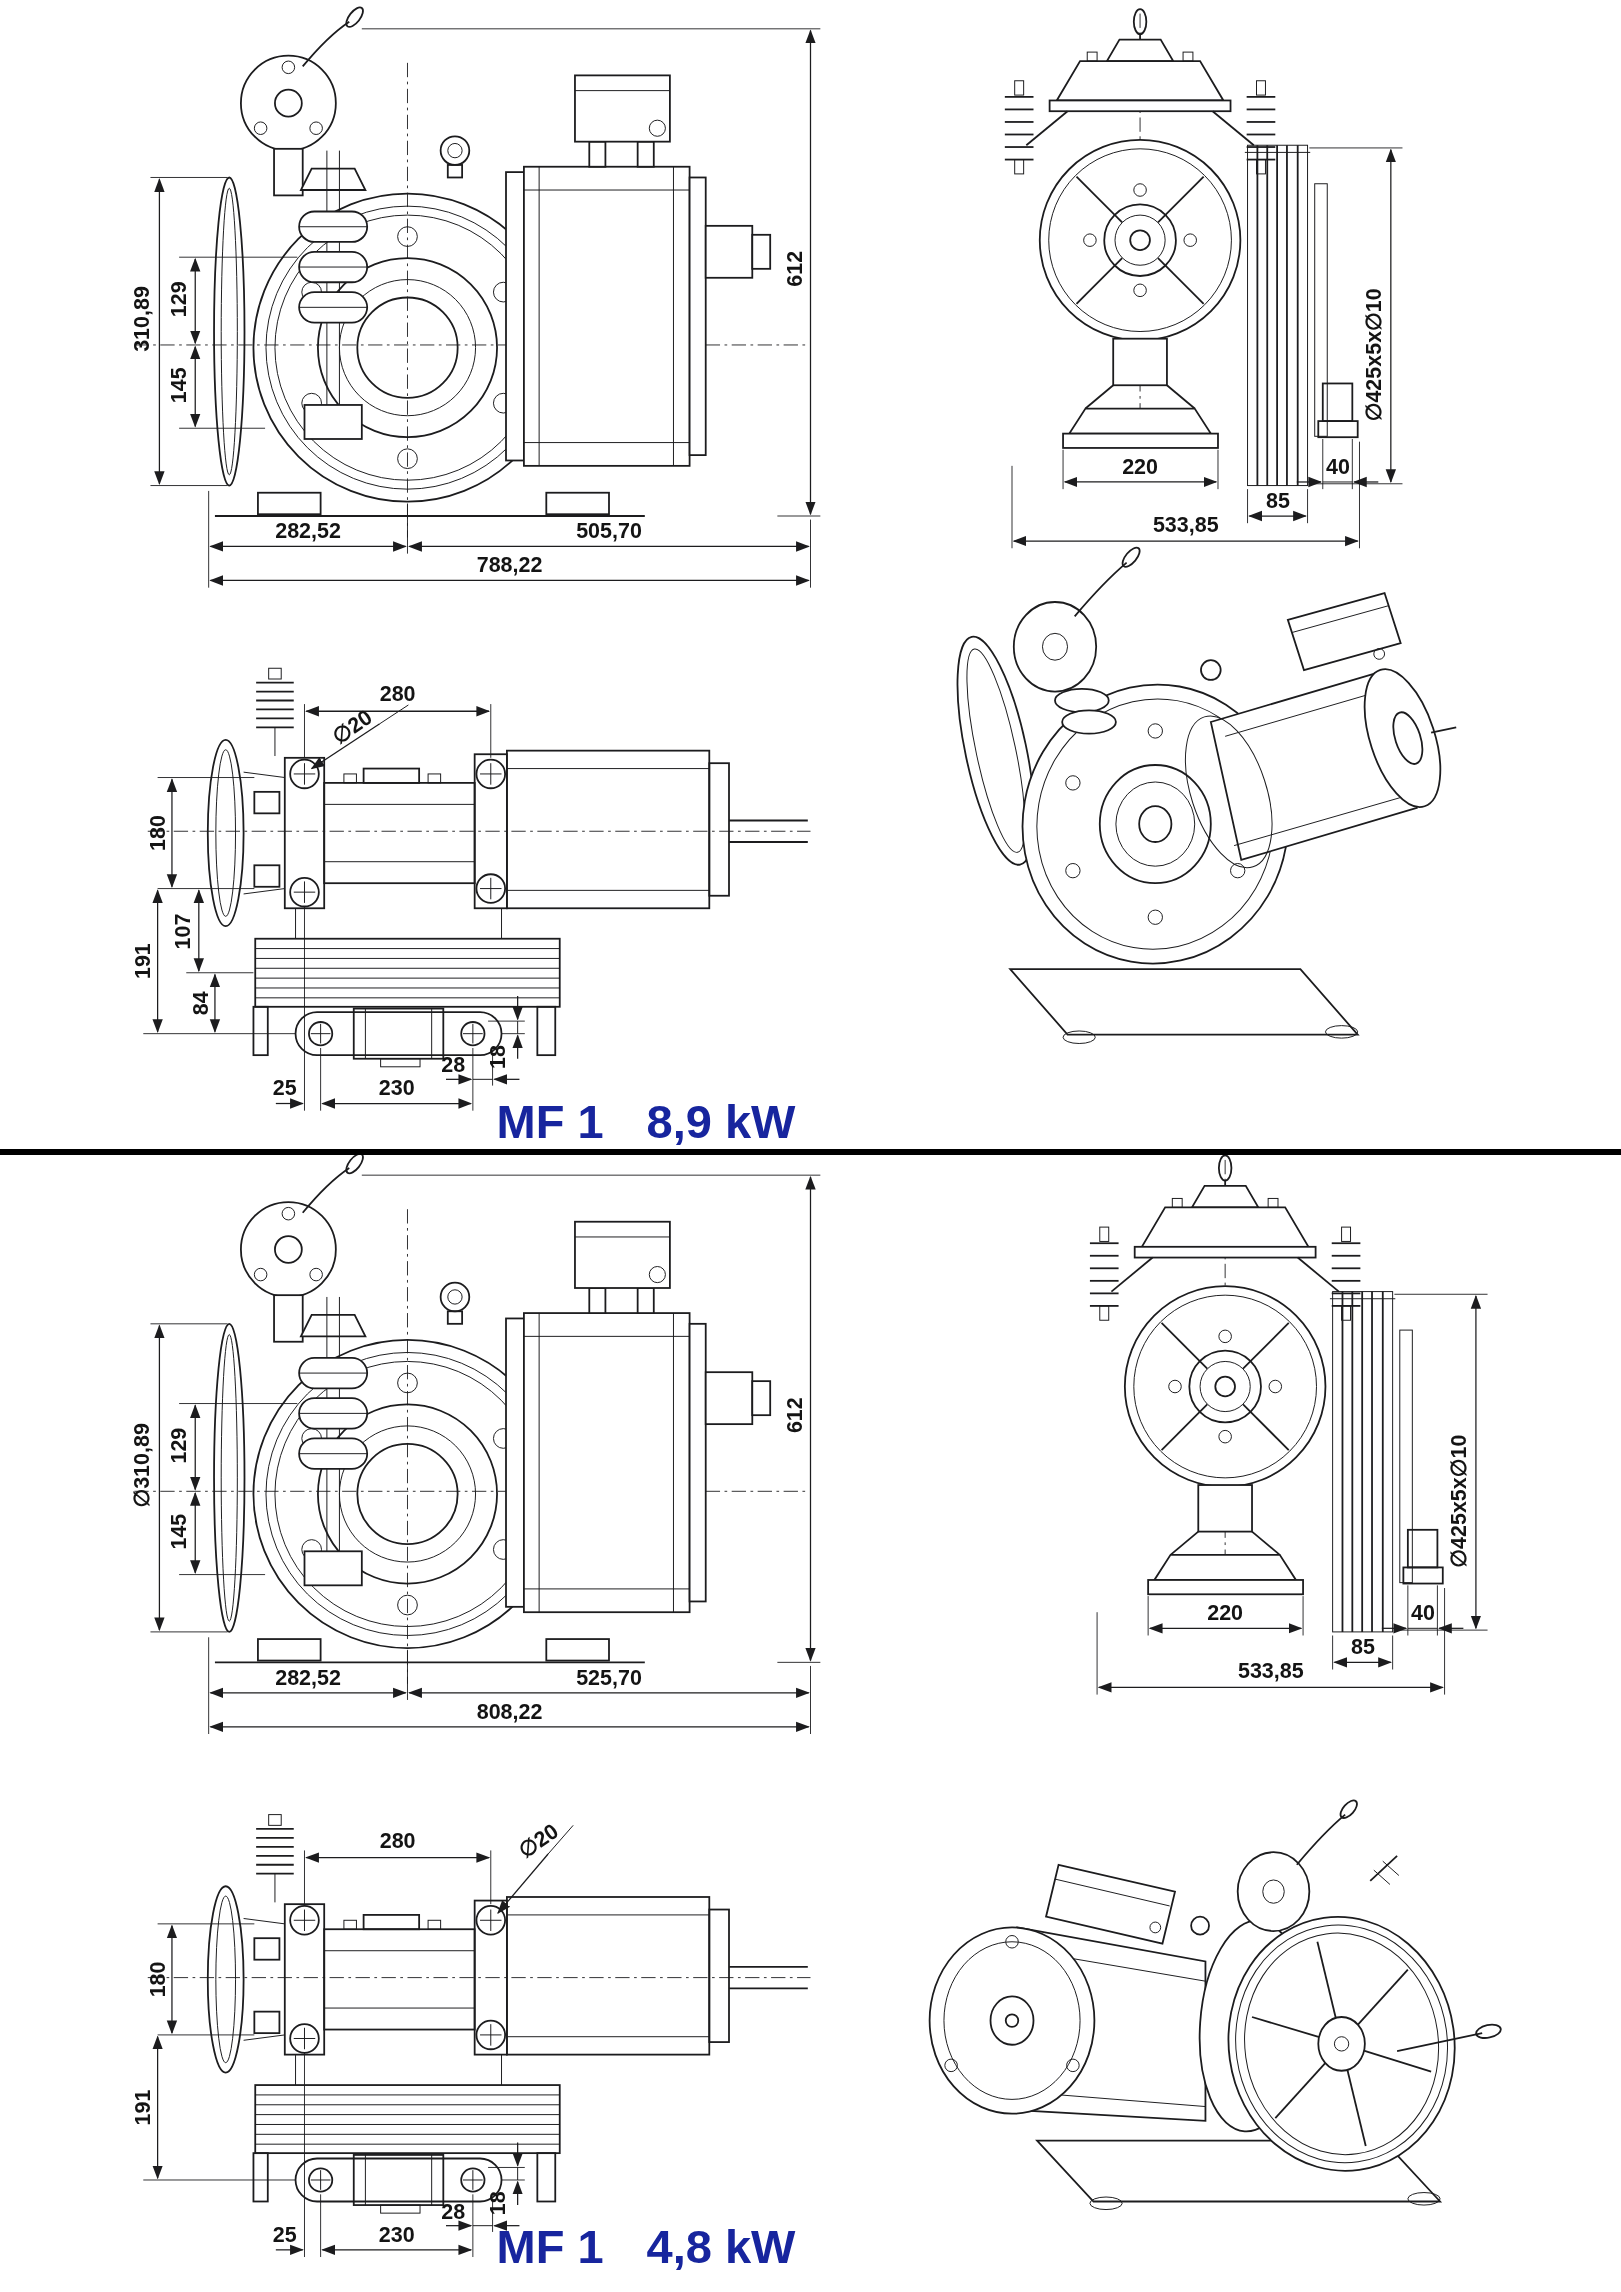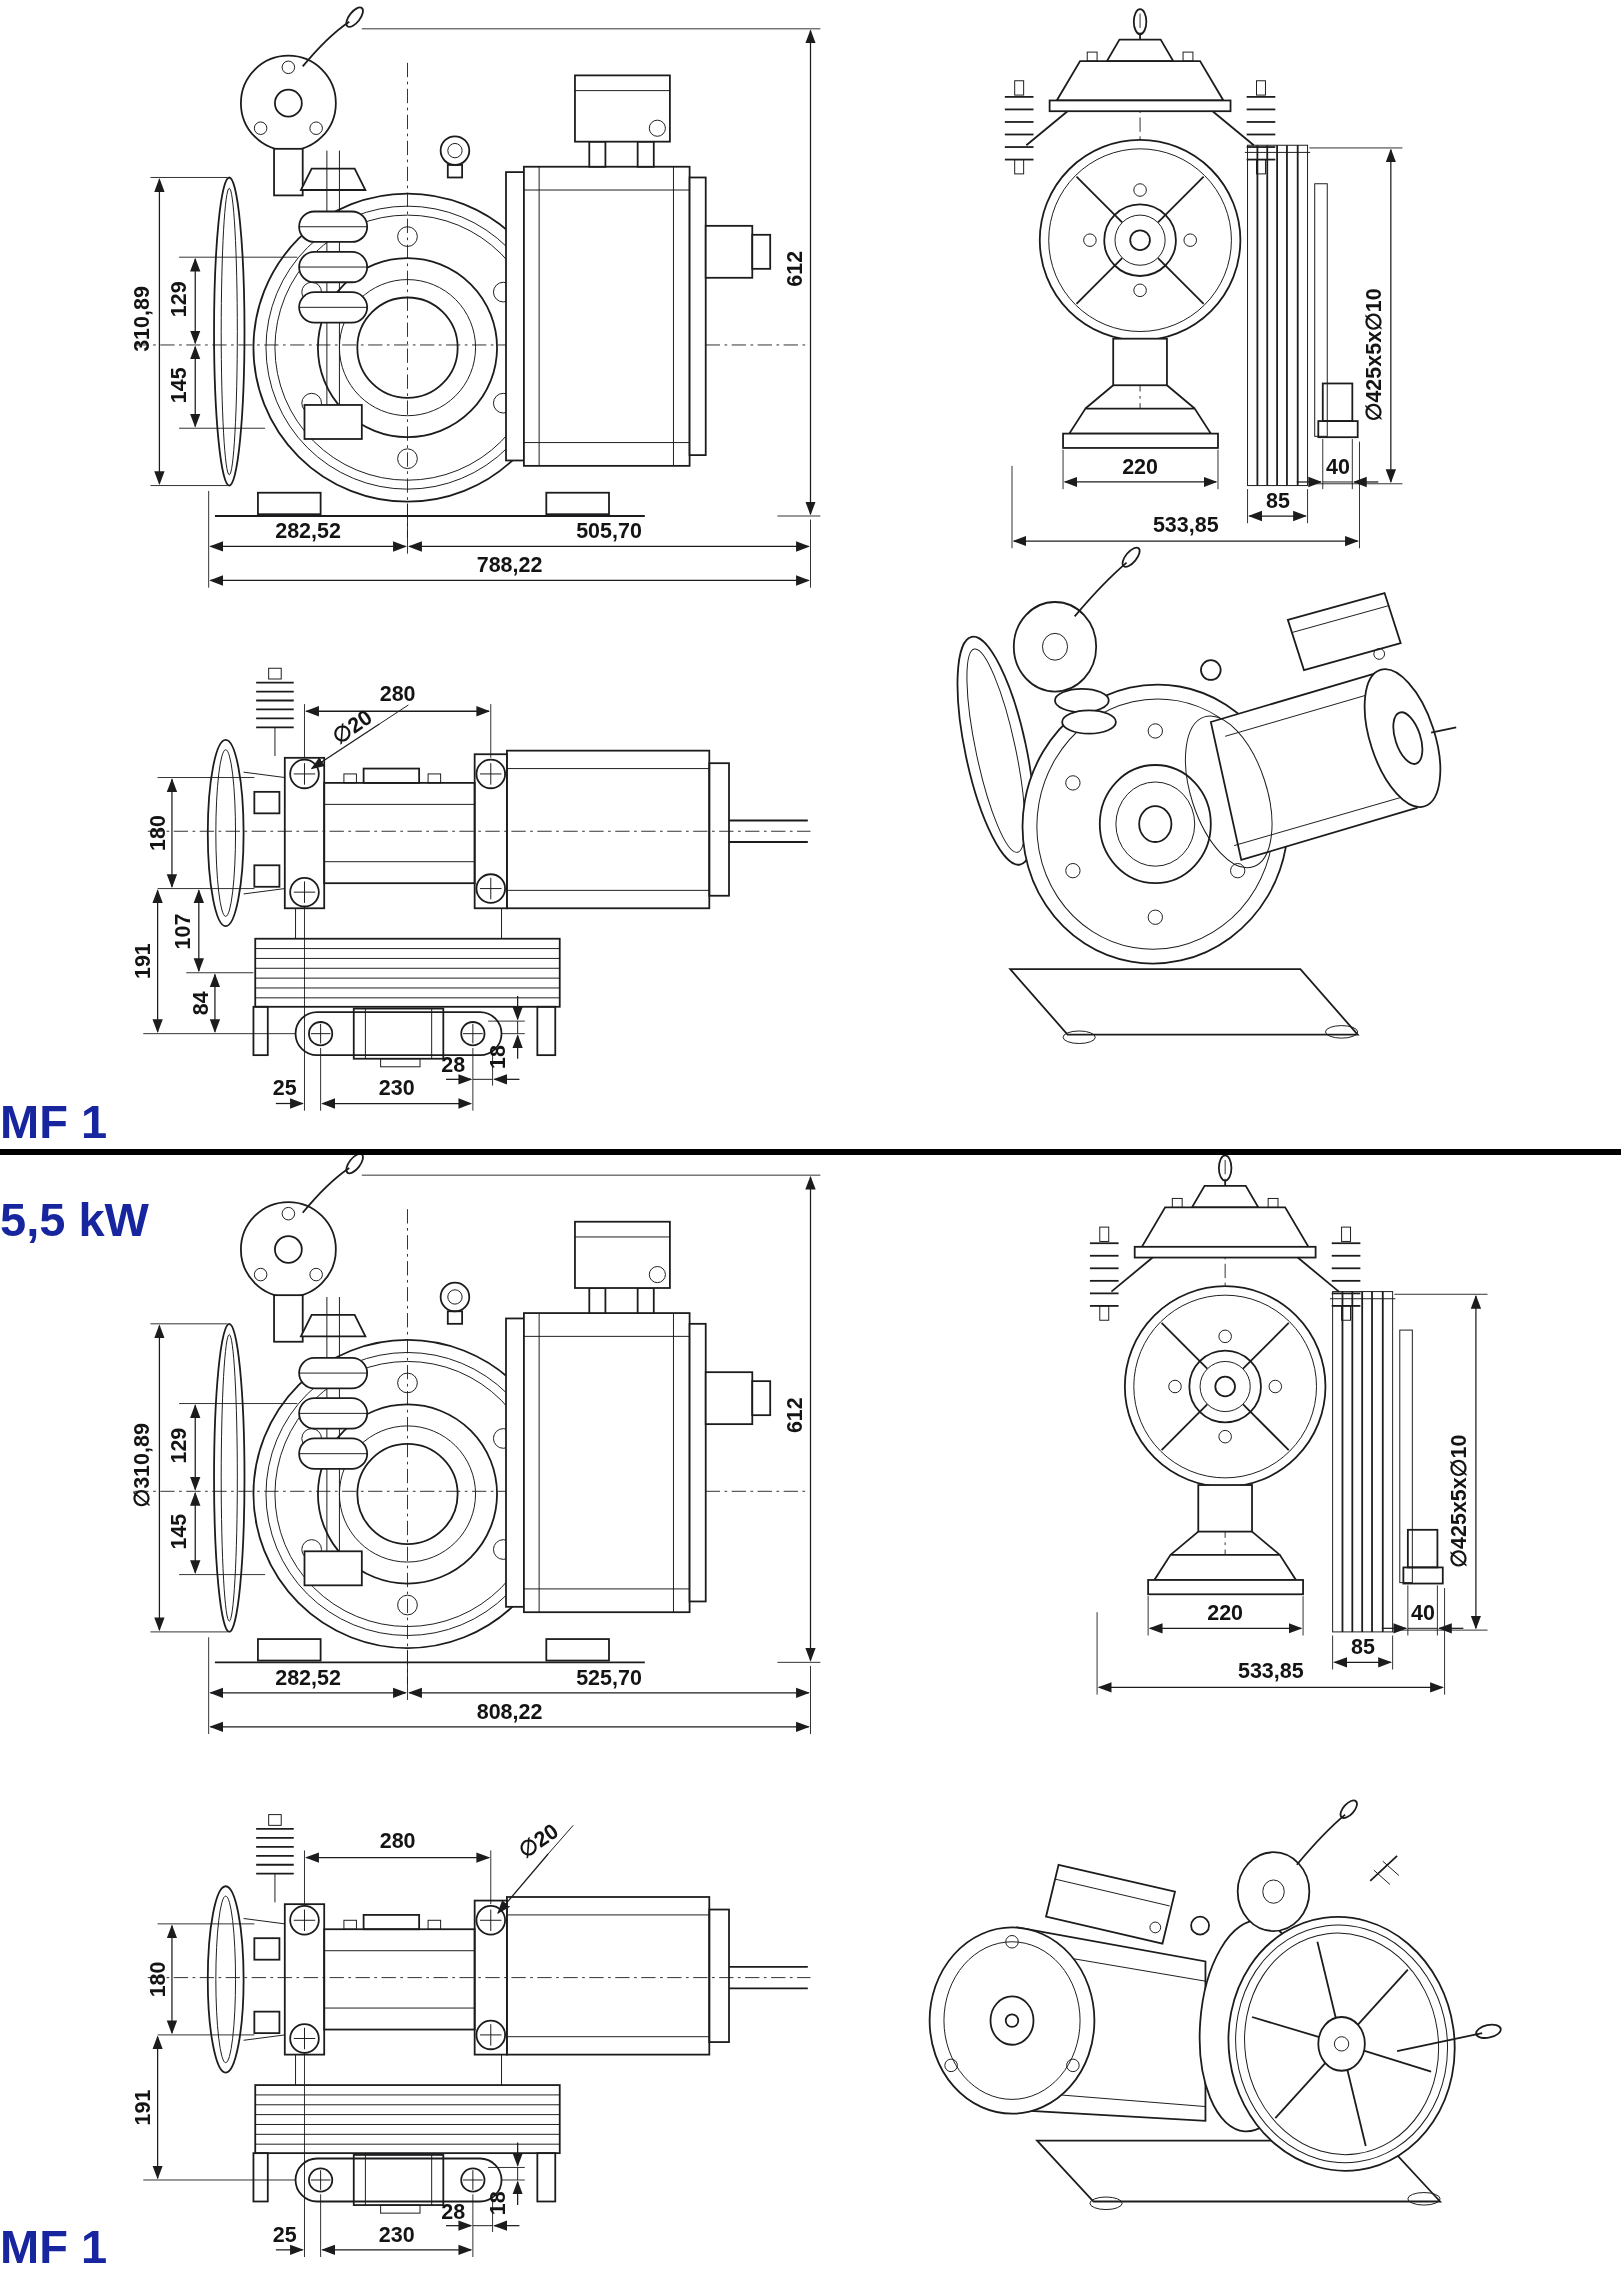--- a/index.html
+++ b/index.html
@@ -8,21 +8,21 @@
          font-family:"Liberation Sans", sans-serif; }
   svg.sheet { position:absolute; left:0; top:0; }
   .o  { fill:none; stroke:var(--c-line); stroke-width:2; }
   .t  { fill:none; stroke:var(--c-line); stroke-width:1.1; }
   .w  { fill:#fff; stroke:var(--c-line); stroke-width:2; }
   .cl { fill:none; stroke:var(--c-line); stroke-width:1; stroke-dasharray:16 5 3 5; }
   .d  { fill:none; stroke:var(--c-line); stroke-width:1.4; }
   .x  { fill:none; stroke:var(--c-line); stroke-width:1; }
   .dt { font:bold 24px "Liberation Sans", sans-serif; fill:#141414; text-anchor:middle; }
   .caption { position:absolute; left:0; width:1292px; display:flex; justify-content:center; gap:43px;
-             color:var(--c-caption); font:bold 47px "Liberation Sans", sans-serif;flex-direction:column; }
+             color:var(--c-caption); font:bold 47px "Liberation Sans", sans-serif; }
   .divider { position:absolute; left:0; top:1149px; width:1621px; height:6.3px; background:#000; }
 </style>
 </head>
 <body>
 
 <svg class="sheet" width="1621" height="2293" viewBox="0 0 1810 2560">
   <defs>
     <marker id="arr" viewBox="0 0 12 12" refX="11" refY="6" markerWidth="11" markerHeight="11" orient="auto-start-reverse">
       <path d="M0,1.5 L12,6 L0,10.5 Z" fill="#1c1c1e"></path>
     </marker>
@@ -445,19 +445,19 @@
     <text class="dt" x="443" y="2503">230</text>
     <text class="dt" x="506" y="2477">28</text>
     <text class="dt" x="564" y="2460" transform="rotate(-90 564 2460)">18</text>
   </g>
 </svg>
 
 <div class="divider"></div>
 
 <div class="caption" style="top:1094px">
   <span>MF 1</span>
-  <span>5,5 kW</span>
+  <span>8,9 kW</span>
 </div>
 <div class="caption" style="top:2219px">
   <span>MF 1</span>
   <span>4,8 kW</span>
 </div>
 
 
 </body></html>

